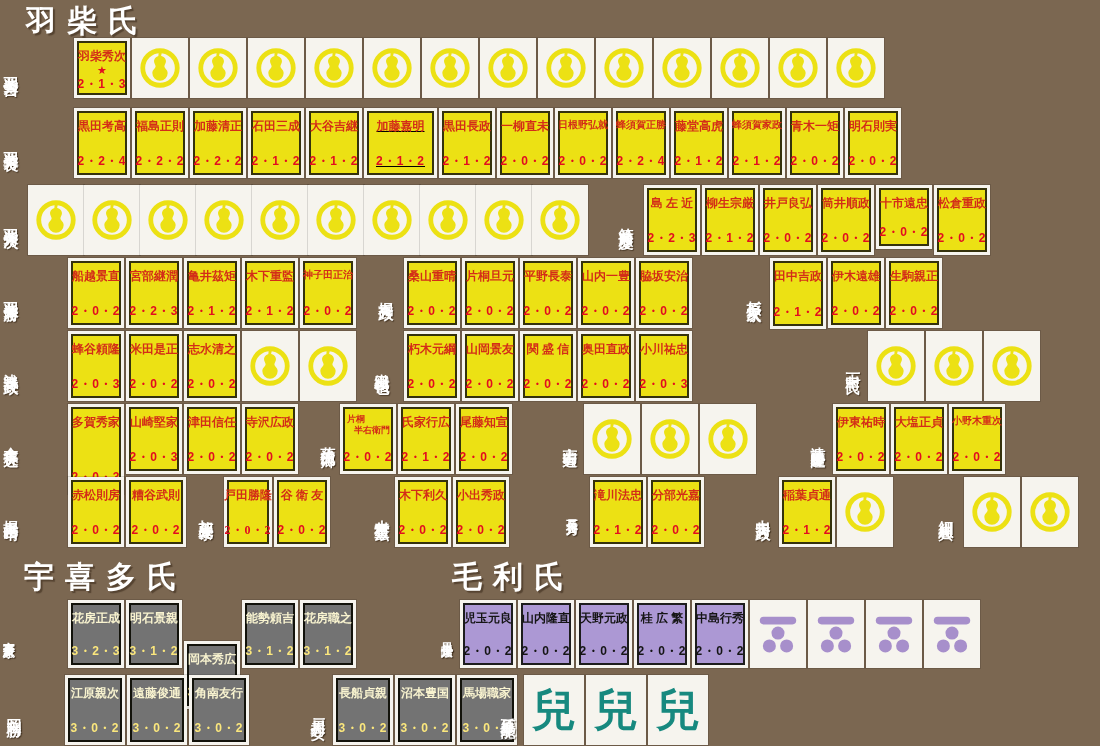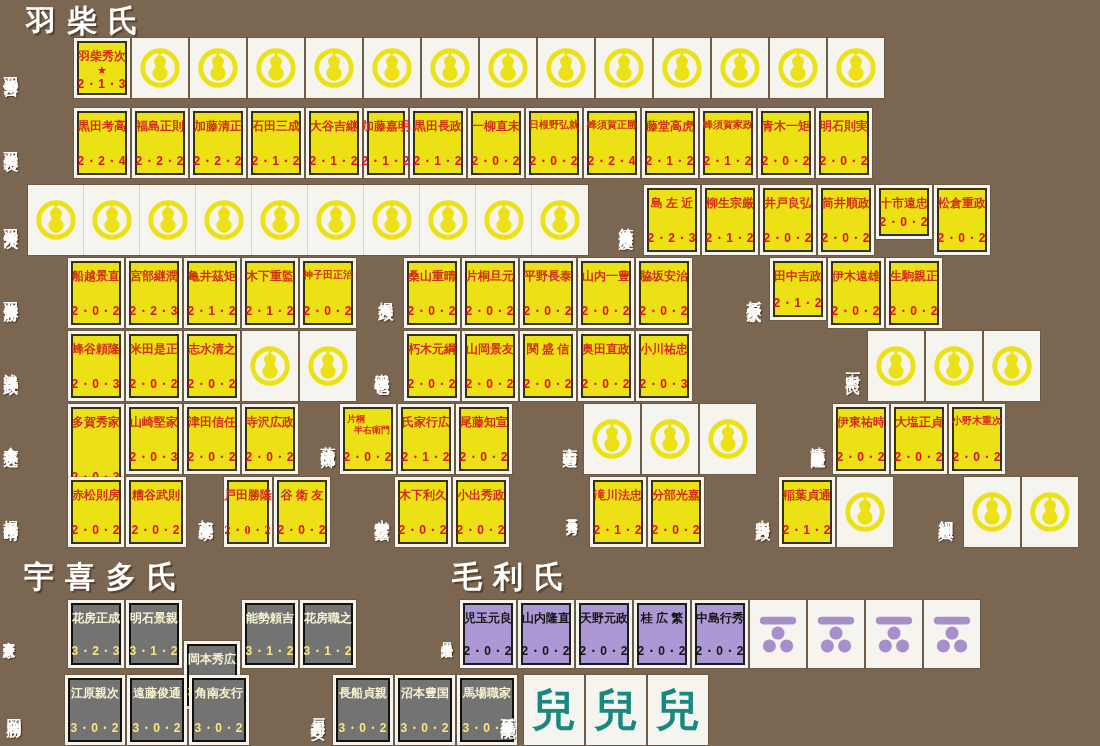--- a/index.html
+++ b/index.html
@@ -169,21 +169,21 @@
           <div class="nm">石田三成</div>
           <div class="nums">2・1・2</div>
         </div>
       </div>
       <div class="card" style="width: 56px; height: 70px;">
         <div class="unit u-y">
           <div class="nm">大谷吉継</div>
           <div class="nums">2・1・2</div>
         </div>
       </div>
-      <div class="card" style="width: 44px; height: 70px;">
+      <div class="card" style="width: 73px; height: 70px; text-decoration: underline;">
         <div class="unit u-y">
           <div class="nm">加藤嘉明</div>
           <div class="nums">2・1・2</div>
         </div>
       </div>
       <div class="card" style="width: 56px; height: 70px;">
         <div class="unit u-y">
           <div class="nm">黒田長政</div>
           <div class="nums">2・1・2</div>
         </div>
@@ -323,21 +323,21 @@
           <div class="nm">井戸良弘</div>
           <div class="nums">2・0・2</div>
         </div>
       </div>
       <div class="card" style="width: 56px; height: 70px;">
         <div class="unit u-y">
           <div class="nm">筒井順政</div>
           <div class="nums">2・0・2</div>
         </div>
       </div>
-      <div class="card" style="width: 56px; height: 54px; text-align: right;">
+      <div class="card" style="width: 56px; height: 64px; text-align: right;">
         <div class="unit u-y">
           <div class="nm">十市遠忠</div>
           <div class="nums">2・0・2</div>
         </div>
       </div>
       <div class="card" style="width: 56px; height: 70px;">
         <div class="unit u-y">
           <div class="nm">松倉重政</div>
           <div class="nums">2・0・2</div>
         </div>
@@ -404,21 +404,21 @@
       </div>
       <div class="card" style="width: 56px; height: 70px;">
         <div class="unit u-y">
           <div class="nm">脇坂安治</div>
           <div class="nums">2・0・2</div>
         </div>
       </div>
     </div>
     <div class="leader" style="left: 746px; top: 258px; height: 70px;">杉原家次</div>
     <div class="cards" style="left: 770px; top: 258px; gap: 2px;">
-      <div class="card" style="width: 56px; height: 62px;">
+      <div class="card" style="width: 56px; height: 71px;">
         <div class="unit u-y">
           <div class="nm">田中吉政</div>
           <div class="nums">2・1・2</div>
         </div>
       </div>
       <div class="card" style="width: 56px; height: 70px;">
         <div class="unit u-y">
           <div class="nm">伊木遠雄</div>
           <div class="nums">2・0・2</div>
         </div>

